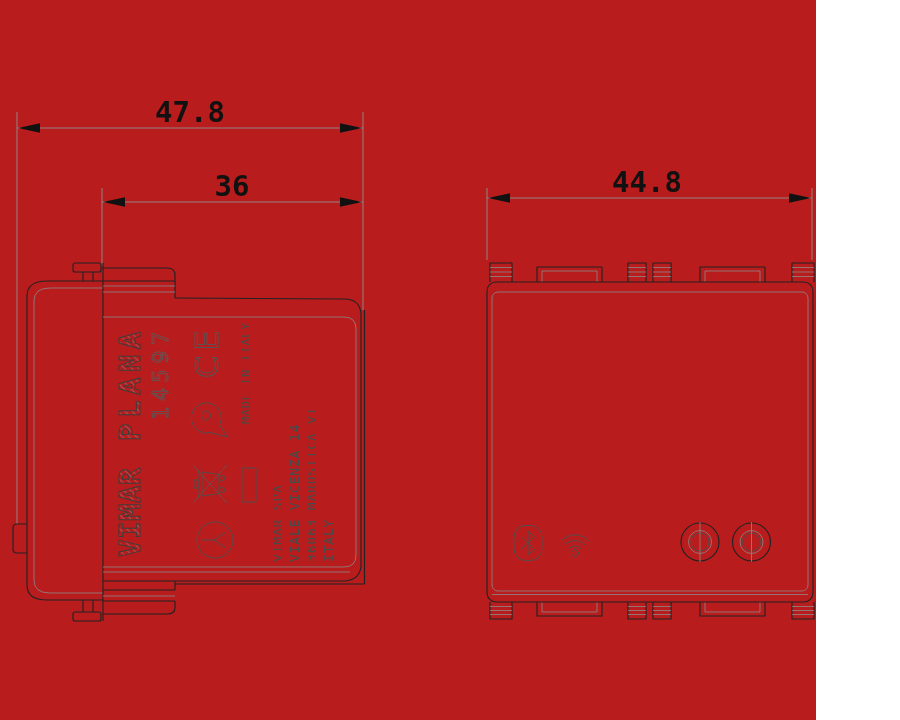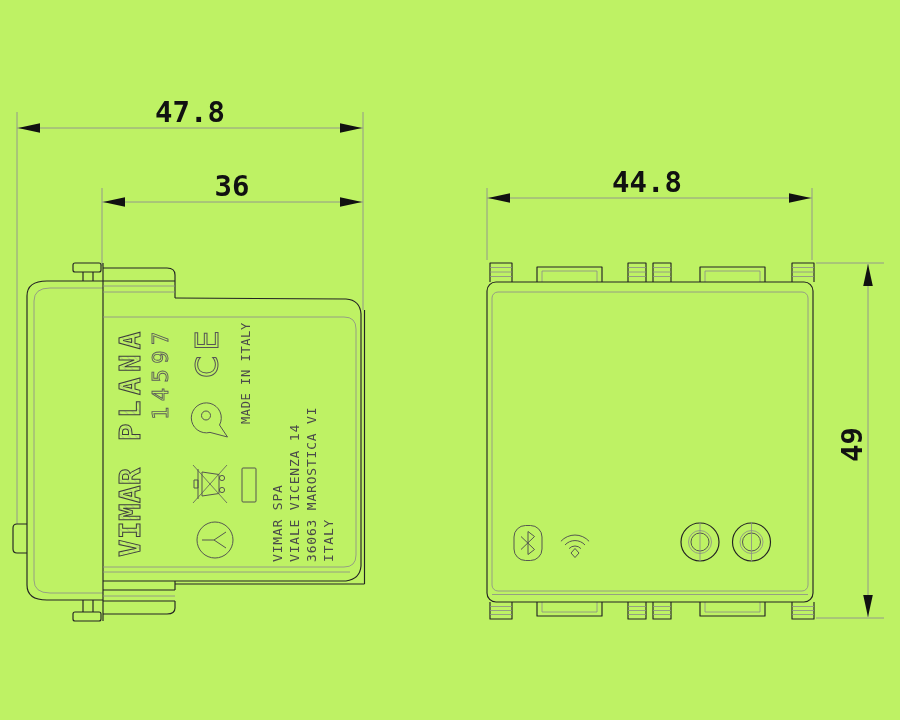--- a/index.html
+++ b/index.html
@@ -1,16 +1,16 @@
 <!DOCTYPE html>
 <html><head>
 <meta charset="utf-8">
 <style>
   html,body{margin:0;padding:0;background:#ffffff;}
-  .stage{width:900px;height:720px;position:relative;background:#bef264;overflow:hidden;}
+  .stage{width:816px;height:720px;position:relative;background:#b91c1c;overflow:hidden;}
   svg{display:block;}
   .ol{stroke:#232323;stroke-width:1.15;fill:none;stroke-linejoin:round;}
   .tl{stroke:#8a8a8a;stroke-width:0.8;fill:none;}
   .md{stroke:#4f4f4f;stroke-width:0.95;fill:none;stroke-linejoin:round;}
   .xl{stroke:#5a5a5a;stroke-width:0.8;fill:none;}
   .dimline{stroke:#8f8f8f;stroke-width:0.9;fill:none;}
   .arrow{fill:#111111;stroke:none;}
   .dimtxt{font-family:"DejaVu Sans Mono",monospace;font-weight:bold;font-size:29px;fill:#111111;}
   .brand{font-family:"DejaVu Sans Mono",monospace;font-weight:bold;font-size:29px;fill:url(#hatch);stroke:#3d3d3d;stroke-width:1;}
   .code{font-family:"DejaVu Sans Mono",monospace;font-size:22px;fill:none;stroke:#5a5a5a;stroke-width:0.9;letter-spacing:5.5px;}

